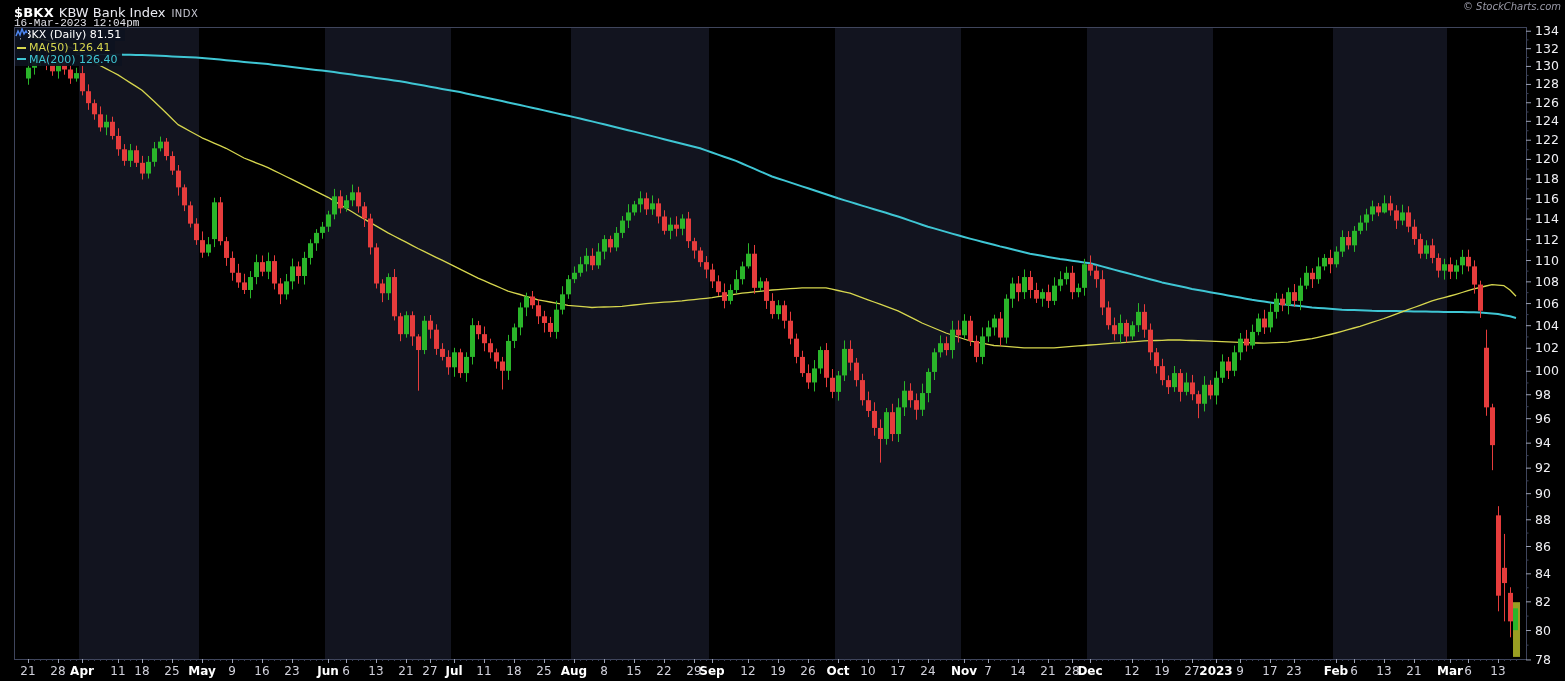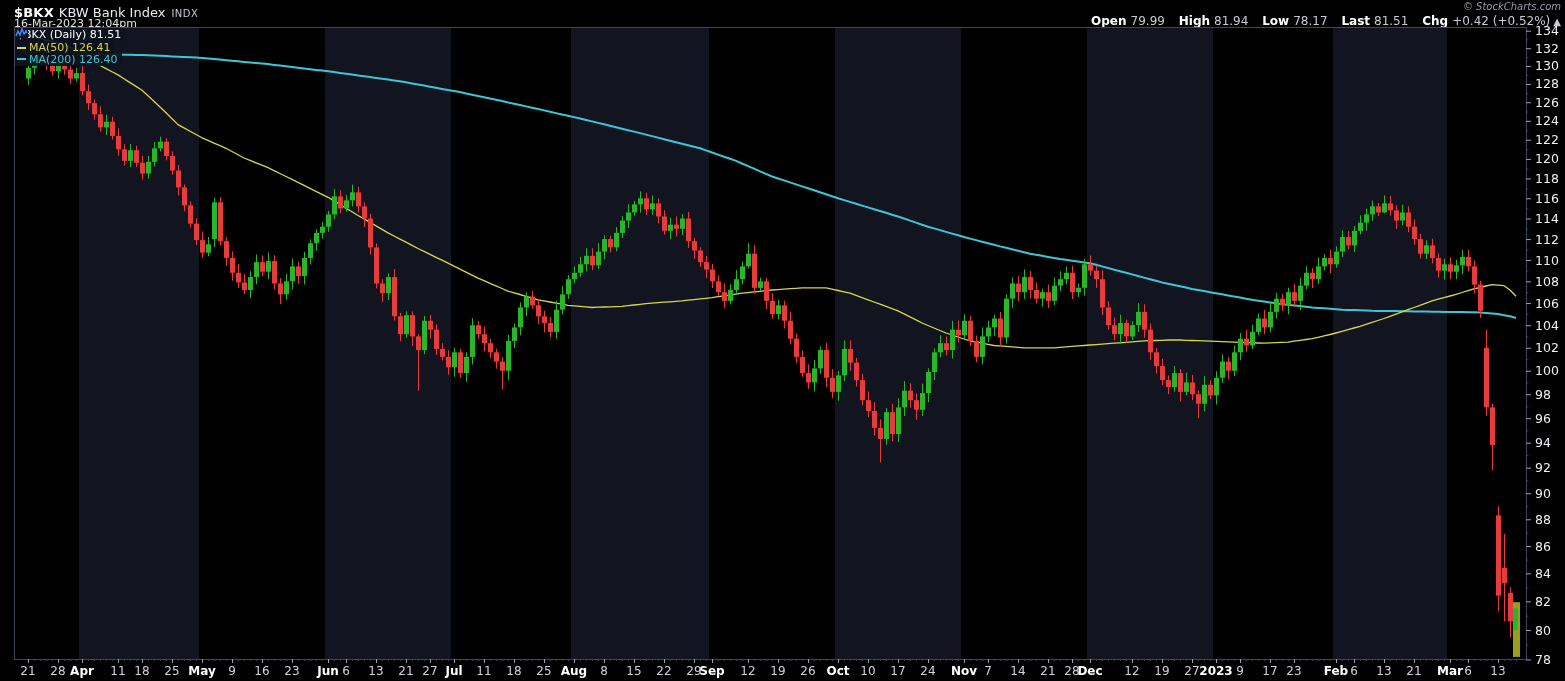--- a/index.html
+++ b/index.html
@@ -2,21 +2,21 @@
 <html><head>
 <meta charset="utf-8">
 <style>
   html,body{margin:0;padding:0;background:#000;}
   .root{position:relative;width:1565px;height:681px;background:#000;overflow:hidden;
         font-family:"DejaVu Sans",sans-serif;-webkit-font-smoothing:antialiased;}
   .titlebar{position:absolute;left:14px;top:2px;white-space:nowrap;color:#fff;}
   .titlebar .sym{font-size:13px;font-weight:bold;letter-spacing:.2px;}
   .titlebar .nm{font-size:13px;color:#e9e9f0;margin-left:5px;}
   .titlebar .ex{font-size:10px;color:#c9c9d4;margin-left:6px;letter-spacing:.5px;}
-  .date{position:absolute;left:14px;top:17px;font-size:11px;color:#e3e3ea;}
+  .date{position:absolute;left:14px;top:17px;font-size:11px;color:#e3e3ea;font-family:Liberation Mono, monospace;}
   .copy{position:absolute;right:4px;top:1px;font-size:10px;color:#9a9aa8;font-style:italic;}
   .quote{position:absolute;right:4px;top:14px;font-size:12px;color:#c9c9d4;white-space:nowrap;}
   .quote b{color:#fff;font-weight:bold;margin-left:10px;margin-right:4px;}
   .quote b:first-child{margin-left:0;}
   .quote .tri{font-size:10px;margin-left:3px;}
   .legend{position:absolute;left:15px;top:28px;z-index:5;font-size:11px;line-height:11px;}
   .legend .li{display:inline-flex;align-items:center;background:rgba(13,18,32,.92);
               padding:1px 4px 1px 2px;margin-bottom:0;white-space:nowrap;}
   .legend .row{height:11.5px;}
   .legend .dash{display:inline-block;width:9px;height:2px;margin-right:3px;}
@@ -27,27 +27,20 @@
 <body>
 
 <div class="root">
 
   <div class="titlebar">
     <span class="sym">$BKX</span><span class="nm">KBW Bank Index</span><span class="ex">INDX</span>
   </div>
   <div class="date">16-Mar-2023 12:04pm</div>
   <div class="copy">© StockCharts.com</div>
 
-  <div class="quote">
-    <b>Open</b><span>79.99</span>
-    <b>High</b><span>81.94</span>
-    <b>Low</b><span>78.17</span>
-    <b>Last</b><span>81.51</span>
-    <b>Chg</b><span>+0.42 (+0.52%)</span><span class="tri">▲</span>
-  </div>
 
   <svg id="chart" width="1565" height="681">
       <g>
         <rect x="79" y="27" width="120" height="632" fill="#12141f"></rect>
         <rect x="325" y="27" width="126" height="632" fill="#12141f"></rect>
         <rect x="571" y="27" width="138" height="632" fill="#12141f"></rect>
         <rect x="835" y="27" width="126" height="632" fill="#12141f"></rect>
         <rect x="1087" y="27" width="126" height="632" fill="#12141f"></rect>
         <rect x="1333" y="27" width="114" height="632" fill="#12141f"></rect>
       </g>

